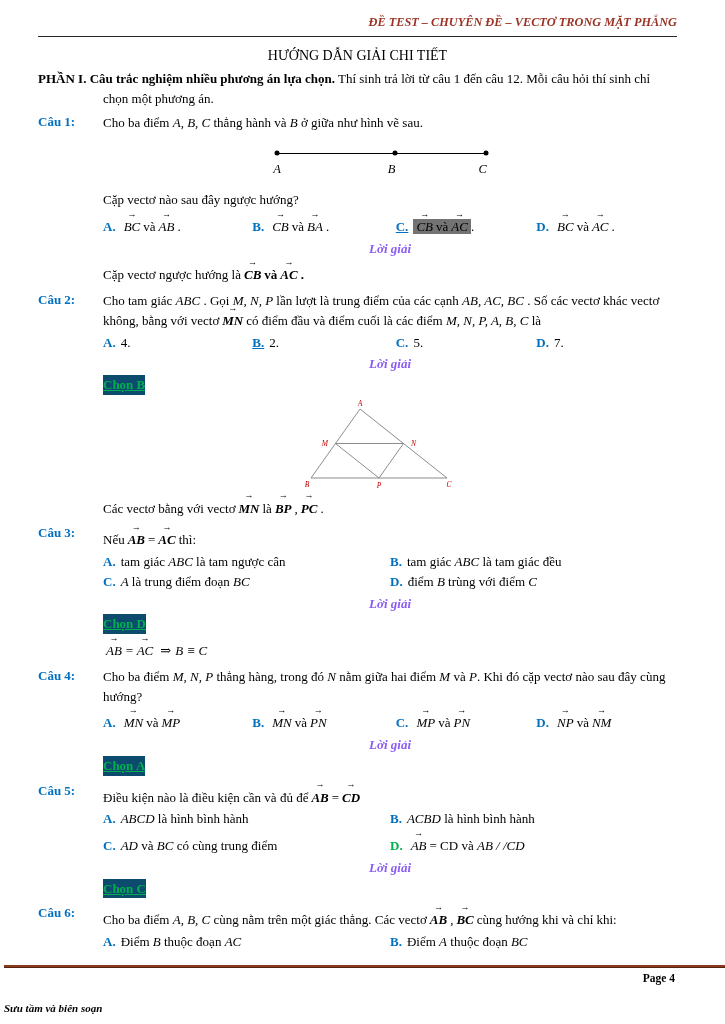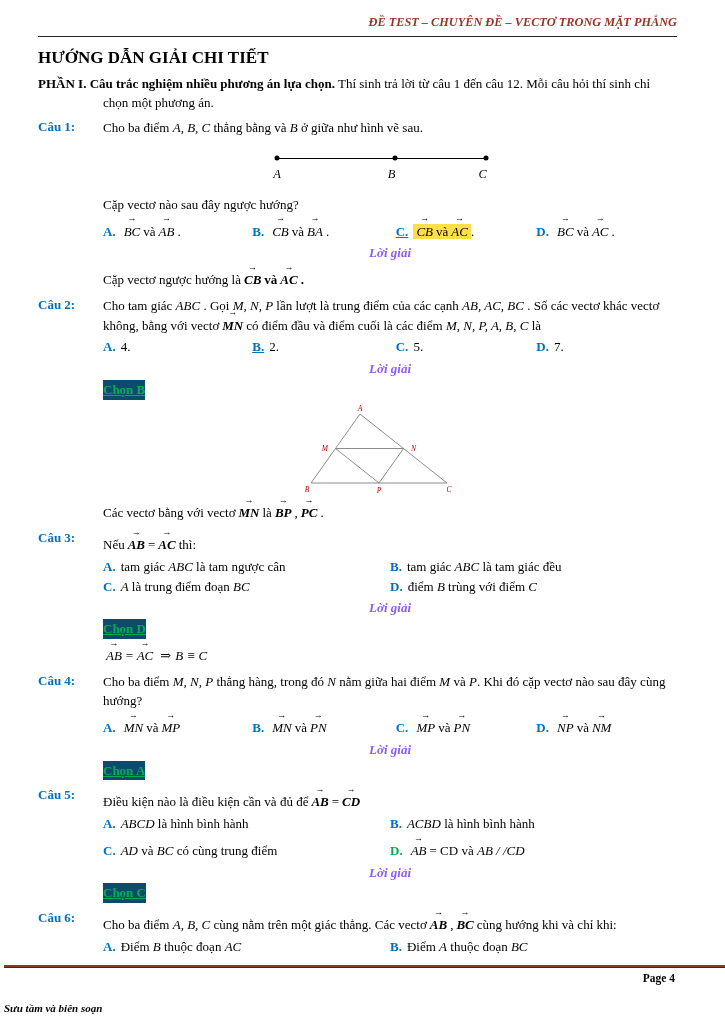--- a/index.html
+++ b/index.html
@@ -1,38 +1,38 @@
 <!DOCTYPE html>
 <html lang="vi"><head>
 <meta charset="utf-8">
 <style>
   *{margin:0;padding:0;box-sizing:border-box;}
   body{background:#d9d9d9;font-family:"Liberation Serif","DejaVu Serif",serif;}
   .page{width:725px;height:1024px;background:#fff;position:relative;overflow:hidden;
         padding:13px 48px 0 38px;font-size:13px;line-height:1.52;color:#000;}
   .header-title{text-align:right;color:#9A3324;font-weight:bold;font-style:italic;font-size:12.3px;}
   .header-rule{border-bottom:1.5px solid #262626;margin-top:4px;}
-  .doc-title{text-align:left;font-weight:bold;font-size:17px;margin:8px 0 3px;}
+  .doc-title{text-align:center;font-weight:normal;font-size:14px;margin:8px 0 3px;}
   .part1{padding-left:65px;text-indent:-65px;margin-bottom:2px;}
   .q{display:flex;align-items:flex-start;margin-top:4px;}
   .q-num{flex:0 0 65px;color:#0070C0;font-weight:bold;}
   .q-body{flex:1;min-width:0;}
   .q-body p{margin:1px 0;}
   .opts4{display:flex;margin:2px 0;}
   .opts4 .opt:nth-child(1){flex:0 0 26%;}
   .opts4 .opt:nth-child(2){flex:0 0 25%;}
   .opts4 .opt:nth-child(3){flex:0 0 24.5%;}
   .opts4 .opt:nth-child(4){flex:1;}
   .opts2{display:flex;flex-wrap:wrap;margin:2px 0;}
   .opts2 .opt{flex:0 0 50%;}
   .vpad{margin-top:7px !important;}
   .opt-label{color:#0070C0;font-weight:bold;margin-right:5px;}
   .green-label{color:#00B050;}
   .u{text-decoration:underline;}
-  .hl{background:#fde047;}
+  .hl{background:#737373;}
   .sol-label{text-align:center;color:#8b5cf6;font-weight:bold;font-style:italic;}
   .chosen{display:inline-block;background:#0c4a6e;color:#00B050;font-weight:bold;text-decoration:underline;}
   .vec{display:inline-block;position:relative;font-style:italic;margin:0 3px;}
   .vec::after{content:"\2192";position:absolute;left:0;right:0;top:-0.80em;font-size:0.70em;
               font-style:normal;font-weight:normal;line-height:1;text-align:center;}
   .bold{font-weight:bold;}
   .sp{margin:0 4px;}
   .math{font-style:italic;}
   .fig1{position:relative;width:212px;height:42px;margin:13px 0 2px 172px;}
   .fig1-line{position:absolute;left:0;right:0;top:7px;border-top:1.4px solid #000;}
@@ -54,21 +54,21 @@
     <div class="header-rule"></div>
   </div>
 
   <div class="doc-title">HƯỚNG DẪN GIẢI CHI TIẾT</div>
 
   <p class="part1"><b>PHẦN I. Câu trắc nghiệm nhiều phương án lựa chọn.</b><span> Thí sinh trả lời từ câu 1 đến câu 12. Mỗi câu hỏi thí sinh chỉ chọn một phương án.</span></p>
 
   <div class="q">
     <div class="q-num">Câu 1:</div>
     <div class="q-body">
-      <p><span>Cho ba điểm </span><i>A, B, C</i><span> thẳng bằng và </span><i>B</i><span> ở giữa như hình vẽ sau.</span></p>
+      <p><span>Cho ba điểm </span><i>A, B, C</i><span> thẳng hành và </span><i>B</i><span> ở giữa như hình vẽ sau.</span></p>
 
       <div class="fig1">
         <div class="fig1-line"></div>
         <span class="fig1-dot" style="left:1%"></span>
         <span class="fig1-dot" style="left:56.5%"></span>
         <span class="fig1-dot" style="left:99.5%"></span>
         <span class="fig1-lbl" style="left:1%">A</span>
         <span class="fig1-lbl" style="left:55%">B</span>
         <span class="fig1-lbl" style="left:98%">C</span>
       </div>

